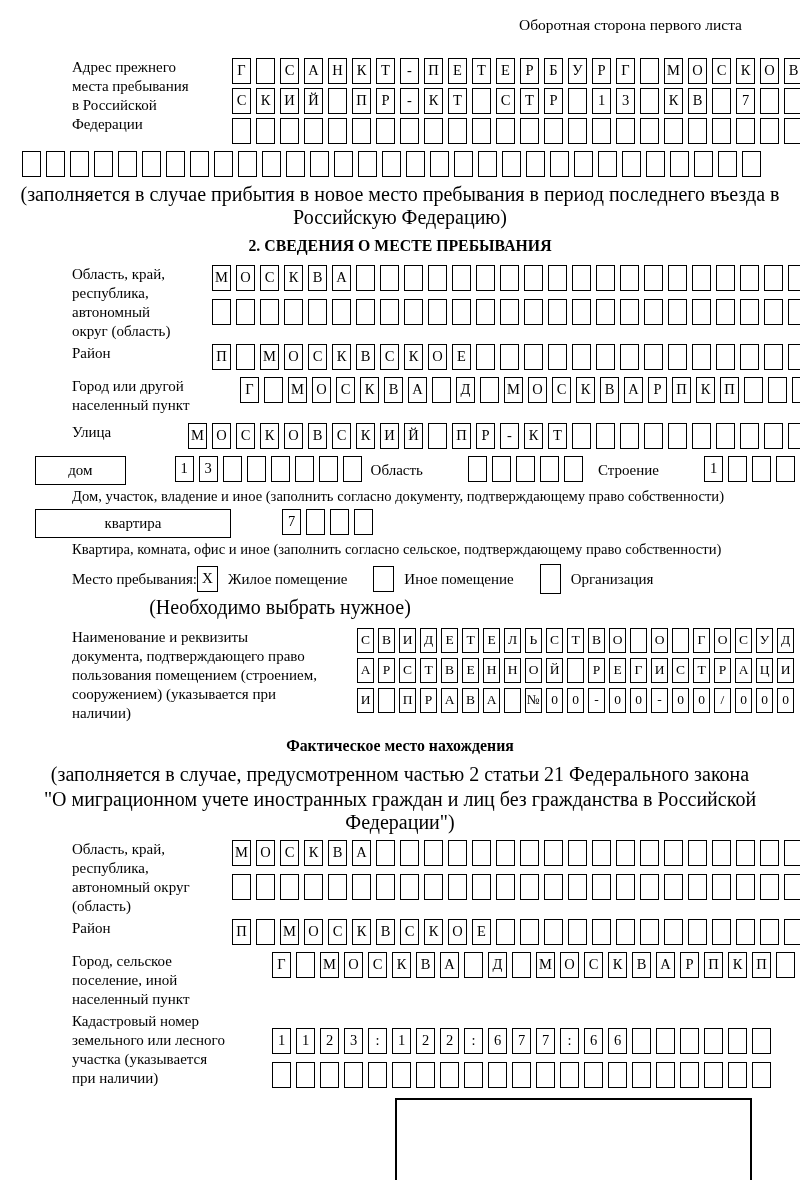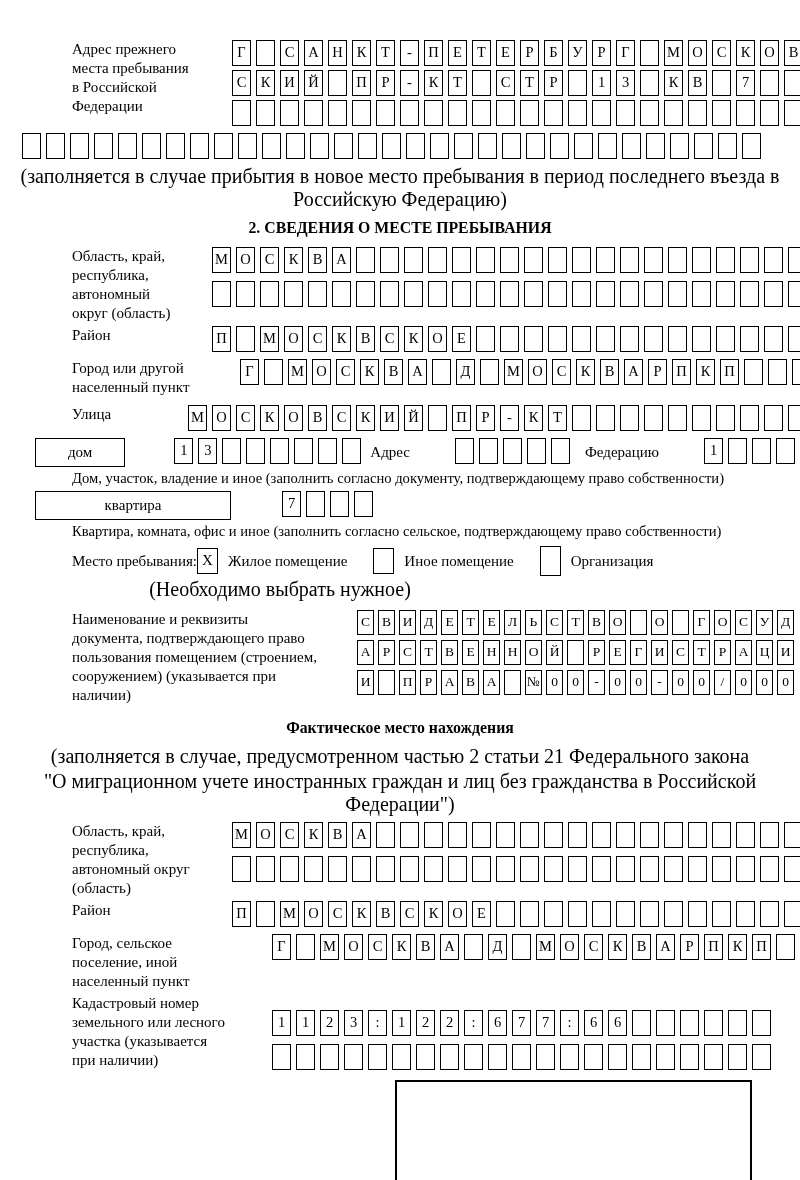--- a/index.html
+++ b/index.html
@@ -45,20 +45,21 @@
   .stamp-box{
     margin-left:395px;margin-top:6px;width:357px;height:176px;
     border:2px solid #000;box-sizing:border-box;
   }  .gap4{height:4px;}
 </style>
 </head>
 <body>
 
 <div class="page">
 
+  <div class="hdr-note">Оборотная сторона первого листа</div>
 
   <div class="field" style="margin-top:24px;">
     <div class="flabel" style="width:120px;">Адрес прежнего места пребывания в Российской Федерации</div>
     <div class="rows">
       <div class="boxrow"><span class="cb">Г</span><span class="cb"></span><span class="cb">С</span><span class="cb">А</span><span class="cb">Н</span><span class="cb">К</span><span class="cb">Т</span><span class="cb">-</span><span class="cb">П</span><span class="cb">Е</span><span class="cb">Т</span><span class="cb">Е</span><span class="cb">Р</span><span class="cb">Б</span><span class="cb">У</span><span class="cb">Р</span><span class="cb">Г</span><span class="cb"></span><span class="cb">М</span><span class="cb">О</span><span class="cb">С</span><span class="cb">К</span><span class="cb">О</span><span class="cb">В</span></div>
       <div class="boxrow"><span class="cb">С</span><span class="cb">К</span><span class="cb">И</span><span class="cb">Й</span><span class="cb"></span><span class="cb">П</span><span class="cb">Р</span><span class="cb">-</span><span class="cb">К</span><span class="cb">Т</span><span class="cb"></span><span class="cb">С</span><span class="cb">Т</span><span class="cb">Р</span><span class="cb"></span><span class="cb">1</span><span class="cb">3</span><span class="cb"></span><span class="cb">К</span><span class="cb">В</span><span class="cb"></span><span class="cb">7</span><span class="cb"></span><span class="cb"></span></div>
       <div class="boxrow"><span class="cb"></span><span class="cb"></span><span class="cb"></span><span class="cb"></span><span class="cb"></span><span class="cb"></span><span class="cb"></span><span class="cb"></span><span class="cb"></span><span class="cb"></span><span class="cb"></span><span class="cb"></span><span class="cb"></span><span class="cb"></span><span class="cb"></span><span class="cb"></span><span class="cb"></span><span class="cb"></span><span class="cb"></span><span class="cb"></span><span class="cb"></span><span class="cb"></span><span class="cb"></span><span class="cb"></span></div>
     </div>
   </div>
   <div class="boxrow fullrow"><span class="cb"></span><span class="cb"></span><span class="cb"></span><span class="cb"></span><span class="cb"></span><span class="cb"></span><span class="cb"></span><span class="cb"></span><span class="cb"></span><span class="cb"></span><span class="cb"></span><span class="cb"></span><span class="cb"></span><span class="cb"></span><span class="cb"></span><span class="cb"></span><span class="cb"></span><span class="cb"></span><span class="cb"></span><span class="cb"></span><span class="cb"></span><span class="cb"></span><span class="cb"></span><span class="cb"></span><span class="cb"></span><span class="cb"></span><span class="cb"></span><span class="cb"></span><span class="cb"></span><span class="cb"></span><span class="cb"></span></div>
@@ -86,23 +87,23 @@
   </div>
 
   <div class="field" style="margin-top:8px;">
     <div class="flabel" style="width:76px;">Улица</div>
     <div class="boxrow"><span class="cb">М</span><span class="cb">О</span><span class="cb">С</span><span class="cb">К</span><span class="cb">О</span><span class="cb">В</span><span class="cb">С</span><span class="cb">К</span><span class="cb">И</span><span class="cb">Й</span><span class="cb"></span><span class="cb">П</span><span class="cb">Р</span><span class="cb">-</span><span class="cb">К</span><span class="cb">Т</span><span class="cb"></span><span class="cb"></span><span class="cb"></span><span class="cb"></span><span class="cb"></span><span class="cb"></span><span class="cb"></span><span class="cb"></span><span class="cb"></span><span class="cb"></span></div>
   </div>
 
   <div class="inline-row">
     <div class="lblbox" style="width:160px;margin-right:9px;">дом</div>
     <div class="boxrow"><span class="cb">1</span><span class="cb">3</span><span class="cb"></span><span class="cb"></span><span class="cb"></span><span class="cb"></span><span class="cb"></span><span class="cb"></span></div>
-    <div class="word" style="margin:0 5px 0 4px;">Адрес</div>
+    <div class="word" style="margin:0 5px 0 4px;">Область</div>
     <div class="boxrow"><span class="cb"></span><span class="cb"></span><span class="cb"></span><span class="cb"></span><span class="cb"></span></div>
-    <div class="word" style="margin:0 5px 0 10px;">Федерацию</div>
+    <div class="word" style="margin:0 5px 0 10px;">Строение</div>
     <div class="boxrow"><span class="cb">1</span><span class="cb"></span><span class="cb"></span><span class="cb"></span></div>
   </div>
   <div class="note-l">Дом, участок, владение и иное (заполнить согласно документу, подтверждающему право собственности)</div>
 
   <div class="inline-row">
     <div class="lblbox" style="width:196px;margin-right:11px;">квартира</div>
     <div class="boxrow"><span class="cb">7</span><span class="cb"></span><span class="cb"></span><span class="cb"></span></div>
   </div>
   <div class="note-l">Квартира, комната, офис и иное (заполнить согласно сельское, подтверждающему право собственности)</div>
 

